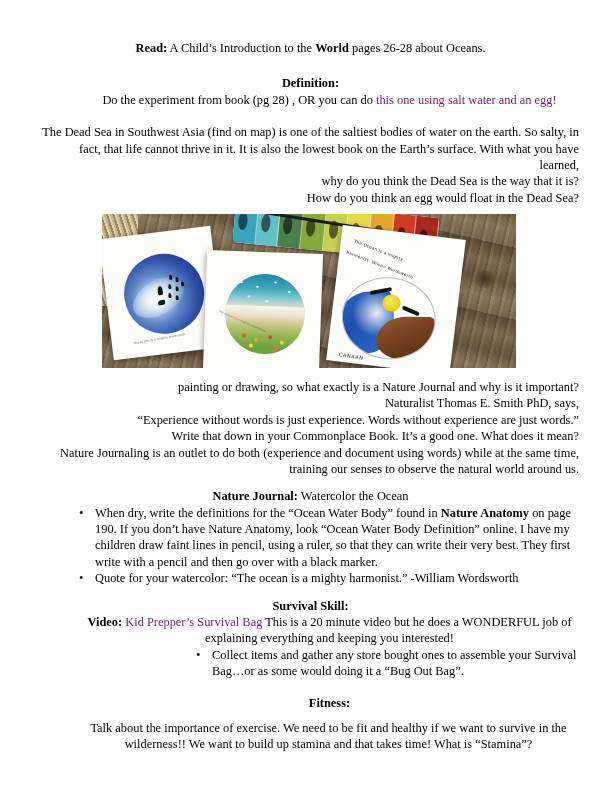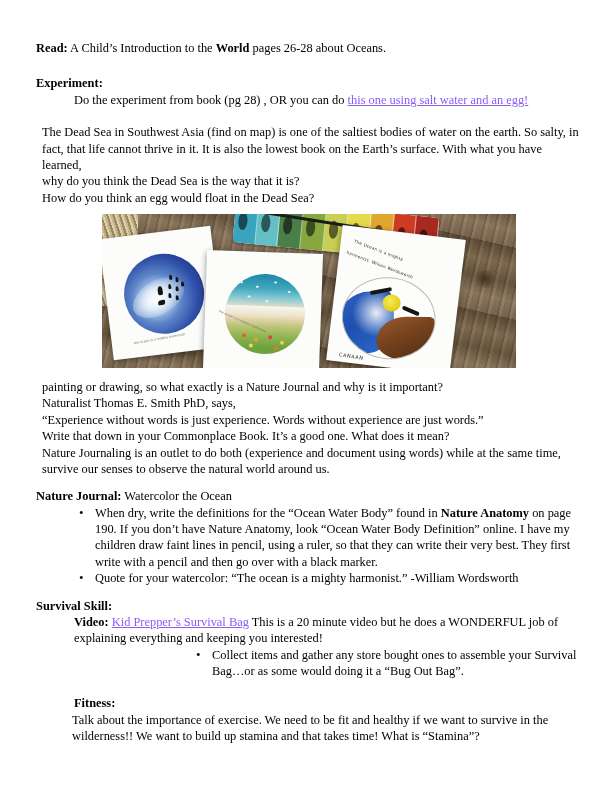--- a/index.html
+++ b/index.html
@@ -13,36 +13,35 @@
     height: 793px;
     background: #ffffff;
     font-family: "Liberation Serif", "DejaVu Serif", serif;
     color: #000000;
     font-size: 12.4px;
     line-height: 1.32;
     overflow: hidden;
     box-sizing: border-box;
     padding: 40px 28px 0 36px;
   }
-  .row { margin: 0; }
+  .row { margin: 0; text-align: center; }
   b, .b { font-weight: bold; }
   a.link {
-    color: #8b5cf6;
-    text-decoration: underline;
+    color: #701a75;
     cursor: pointer;
   }
   .gap-sm { height: 11px; }
   .gap-md { height: 16px; }
   .gap-lg { height: 19px; }
 
   .indent-1 { margin-left: 38px; }
-  .indent-2 { margin-left: 36px; }
+  .indent-2 { margin-left: 36px; margin-top: 8px; }
 
   .centered-block {
-    text-align: left;
+    text-align: right;
     margin: 0 6px;
   }
   .centered-block p { margin: 0; }
 
   
   ul.bl {
     margin: 0;
     padding: 0;
     list-style: none;
   }
@@ -265,21 +264,21 @@
 <body>
 
 <div class="page">
 
   <div class="row">
     <span class="b">Read:</span><span>  A Child’s Introduction to the </span><span class="b">World</span><span> pages 26-28 about Oceans.</span>
   </div>
 
   <div class="gap-lg"></div>
 
-  <div class="row b">Experiment:</div>
+  <div class="row b">Definition:</div>
   <div class="row indent-1">
     <span>Do the experiment from book (pg 28) , OR you can do </span><a class="link">this one using salt water and an egg!</a>
   </div>
 
   <div class="gap-md"></div>
 
   <div class="centered-block">
     <p>The Dead Sea in Southwest Asia (find on map) is one of the saltiest bodies of water on the earth.  So salty, in</p>
     <p>fact,  that life cannot thrive in it.  It is also the lowest book on the Earth’s surface.  With what you have learned,</p>
     <p>why do you think the Dead Sea is the way that it is?</p>
@@ -355,21 +354,21 @@
   </div>
 
   <div class="gap-sm"></div>
 
   <div class="centered-block">
     <p>painting or drawing, so what exactly is a Nature Journal and why is it important?</p>
     <p>Naturalist Thomas E. Smith PhD, says,</p>
     <p>“Experience without words is just experience.  Words without experience are just words.”</p>
     <p>Write that down in your Commonplace Book.  It’s a good one.  What does it mean?</p>
     <p>Nature Journaling is an outlet to do both (experience and document using words) while at the same time,</p>
-    <p>survive our senses to observe the natural world around us.</p>
+    <p>training our senses to observe the natural world around us.</p>
   </div>
 
   <div class="gap-sm"></div>
 
   <div class="row">
     <span class="b">Nature Journal:</span><span>  Watercolor the Ocean</span>
   </div>
   <ul class="bl lvl1">
     <li>
       <span> When dry, write the definitions for the “Ocean Water Body” found in </span><span class="b">Nature Anatomy</span><span> on page 190. If you don’t have Nature Anatomy, look “Ocean Water Body Definition” online.  I have my children draw faint lines in pencil, using a ruler, so that they can write their very best.  They first write with a pencil and then go over with a black marker.</span>

